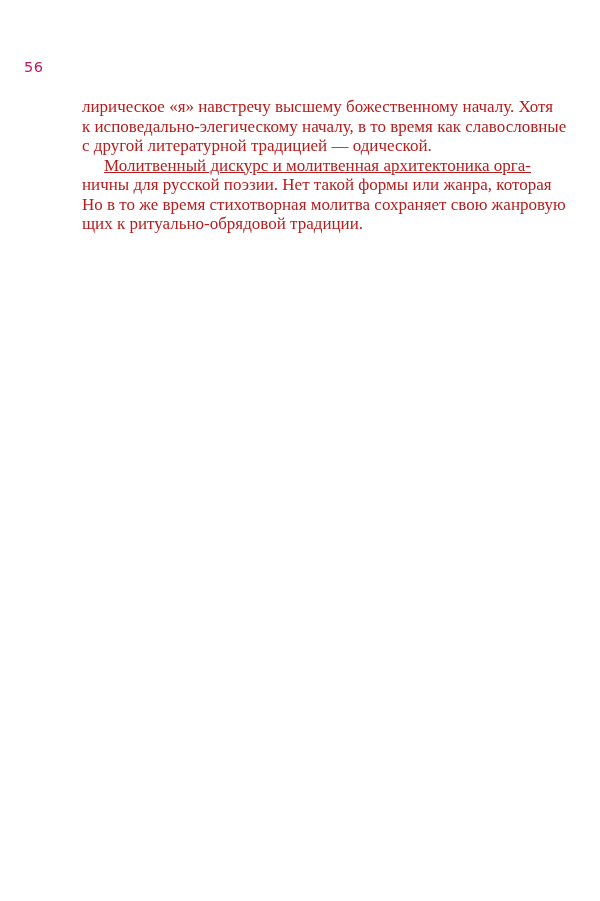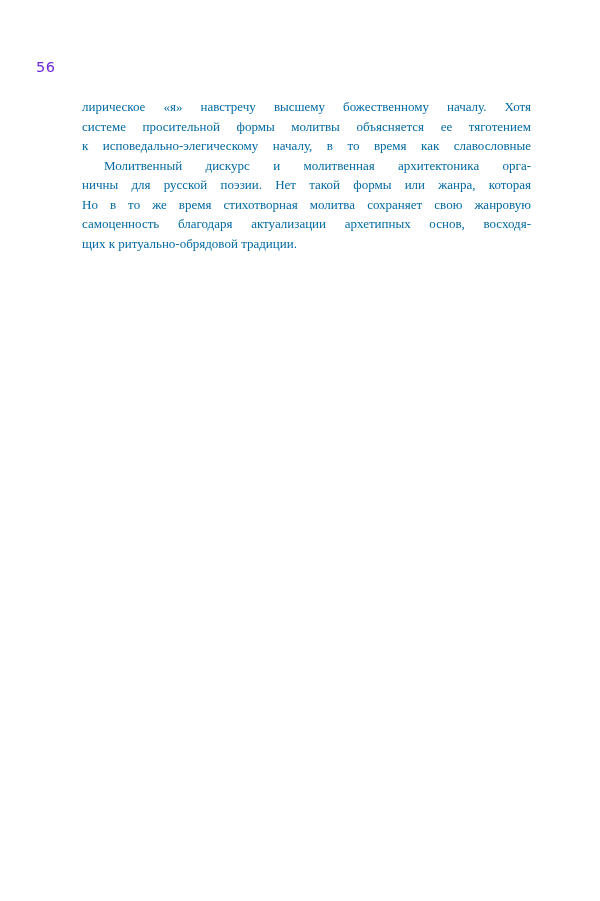--- a/index.html
+++ b/index.html
@@ -10,26 +10,26 @@
     body {
       width: 600px;
       height: 901px;
       position: relative;
       overflow: hidden;
       color: #2a2a2a;
     }
     .running-head {
       position: absolute;
       top: 59px;
-      left: 36px;
+      left: 24px;
       right: 40px;
       height: 20px;
       font-family: "DejaVu Sans", sans-serif;
       font-size: 12.6px;
-      color: #6d28d9;
+      color: #be185d;
       white-space: nowrap;
     }
     .page-number {
       position: absolute;
       left: 0;
       top: 0;
       font-size: 14.5px;
       letter-spacing: 0.5px;
     }
     .chapter-title {
@@ -37,51 +37,51 @@
       left: 48px;
       top: 1px;
       letter-spacing: -0.1px;
     }
     .text-block {
       position: absolute;
       top: 97px;
       left: 82px;
       width: 449px;
       font-family: "Liberation Serif", serif;
-      font-size: 13px;
+      font-size: 17px;
       line-height: 19.5px;
-      color: #0369a1;
+      color: #b91c1c;
     }
     .line {
       display: block;
       white-space: nowrap;
       text-align: justify;
       text-align-last: justify;
       height: 19.5px;
     }
     .line.last {
       text-align-last: left;
     }
     .line.indent {
       padding-left: 22px;
+      text-decoration: underline;
     }
   </style>
 </head>
 <body>
 
 <div class="running-head">
   <span class="page-number">56</span>
 </div>
 
 <div class="text-block">
   <div>
     <span class="line">лирическое «я» навстречу высшему божественному началу. Хотя</span>
-    <span class="line">системе просительной формы молитвы объясняется ее тяготением</span>
     <span class="line">к исповедально-элегическому началу, в то время как славословные</span>
+    <span class="line last">с другой литературной традицией — одической.</span>
   </div>
   <div>
     <span class="line indent">Молитвенный дискурс и молитвенная архитектоника орга-</span>
     <span class="line">ничны для русской поэзии. Нет такой формы или жанра, которая</span>
     <span class="line">Но в то же время стихотворная молитва сохраняет свою жанровую</span>
-    <span class="line">самоценность благодаря актуализации архетипных основ, восходя-</span>
     <span class="line last">щих к ритуально-обрядовой традиции.</span>
   </div>
 </div>
 
 </body></html>

